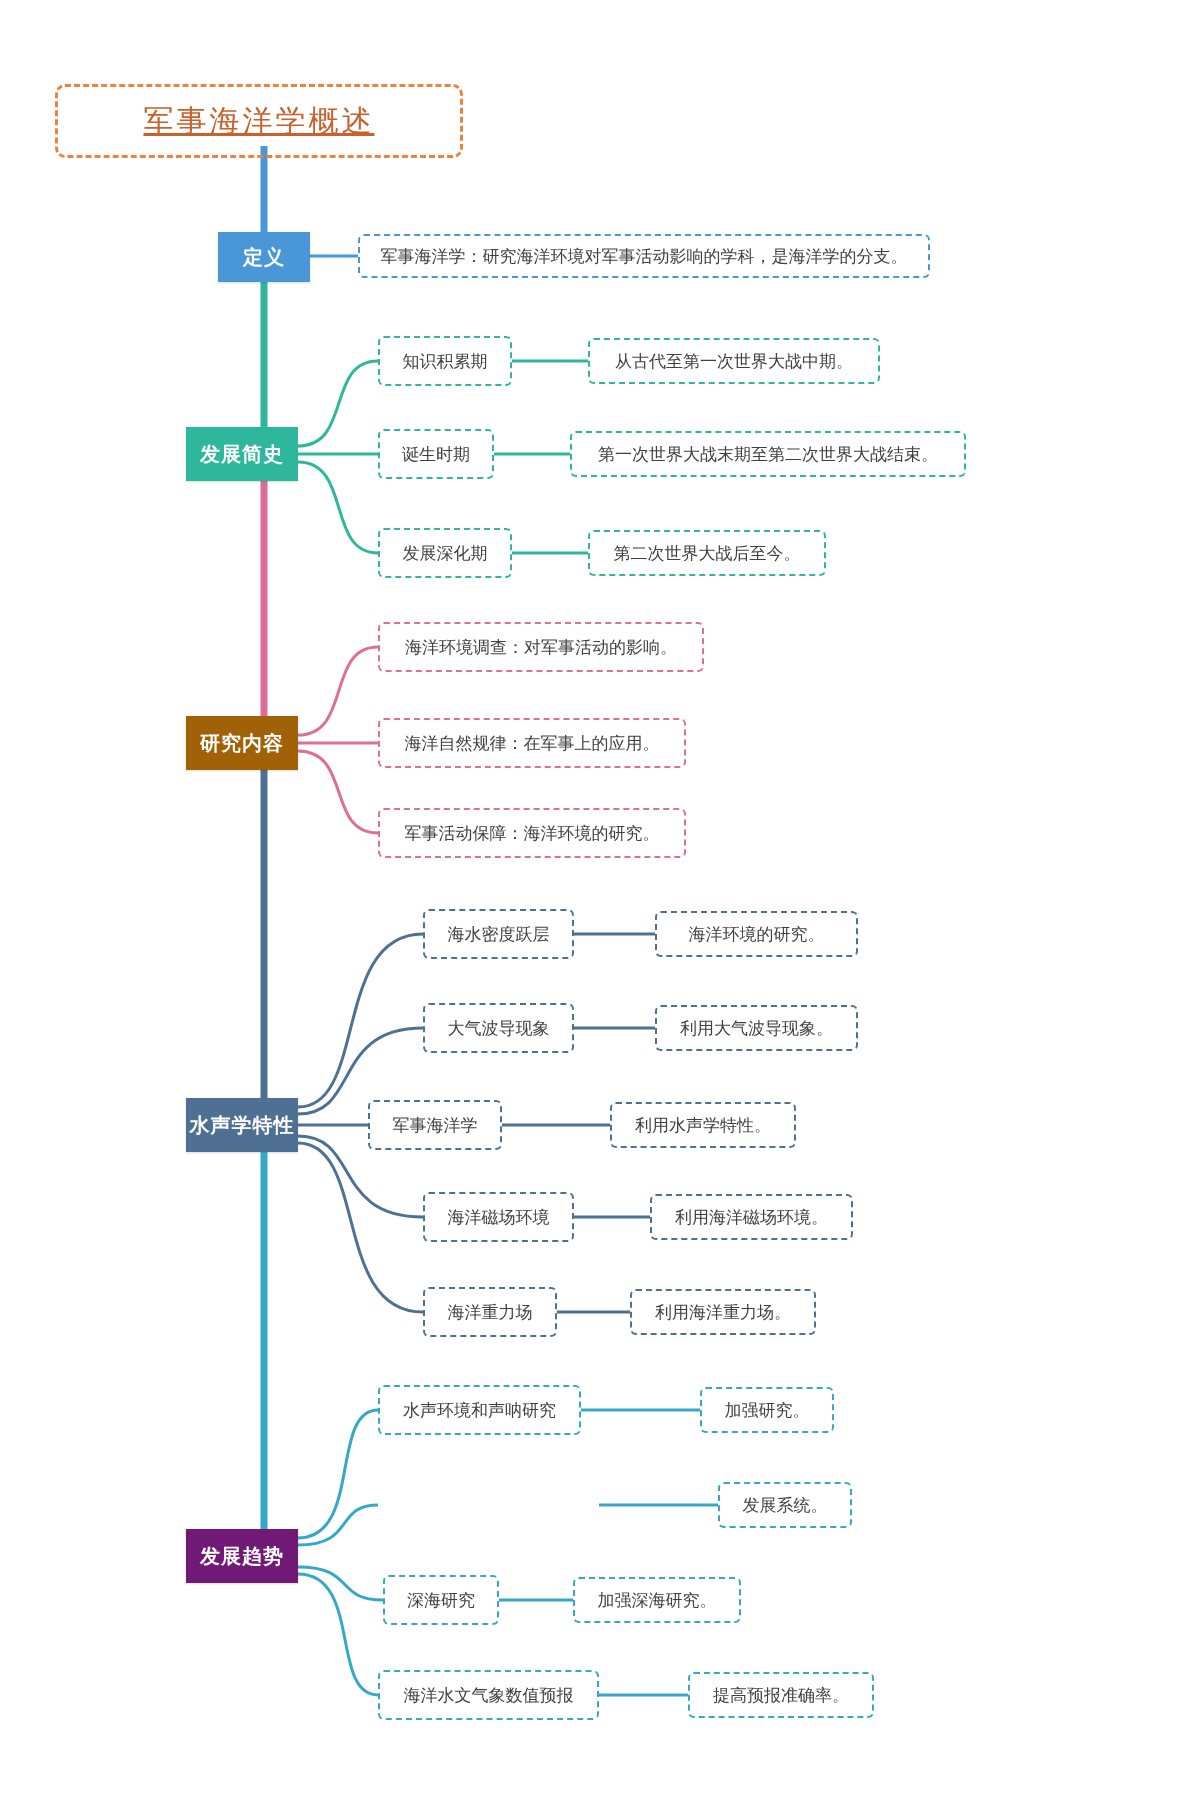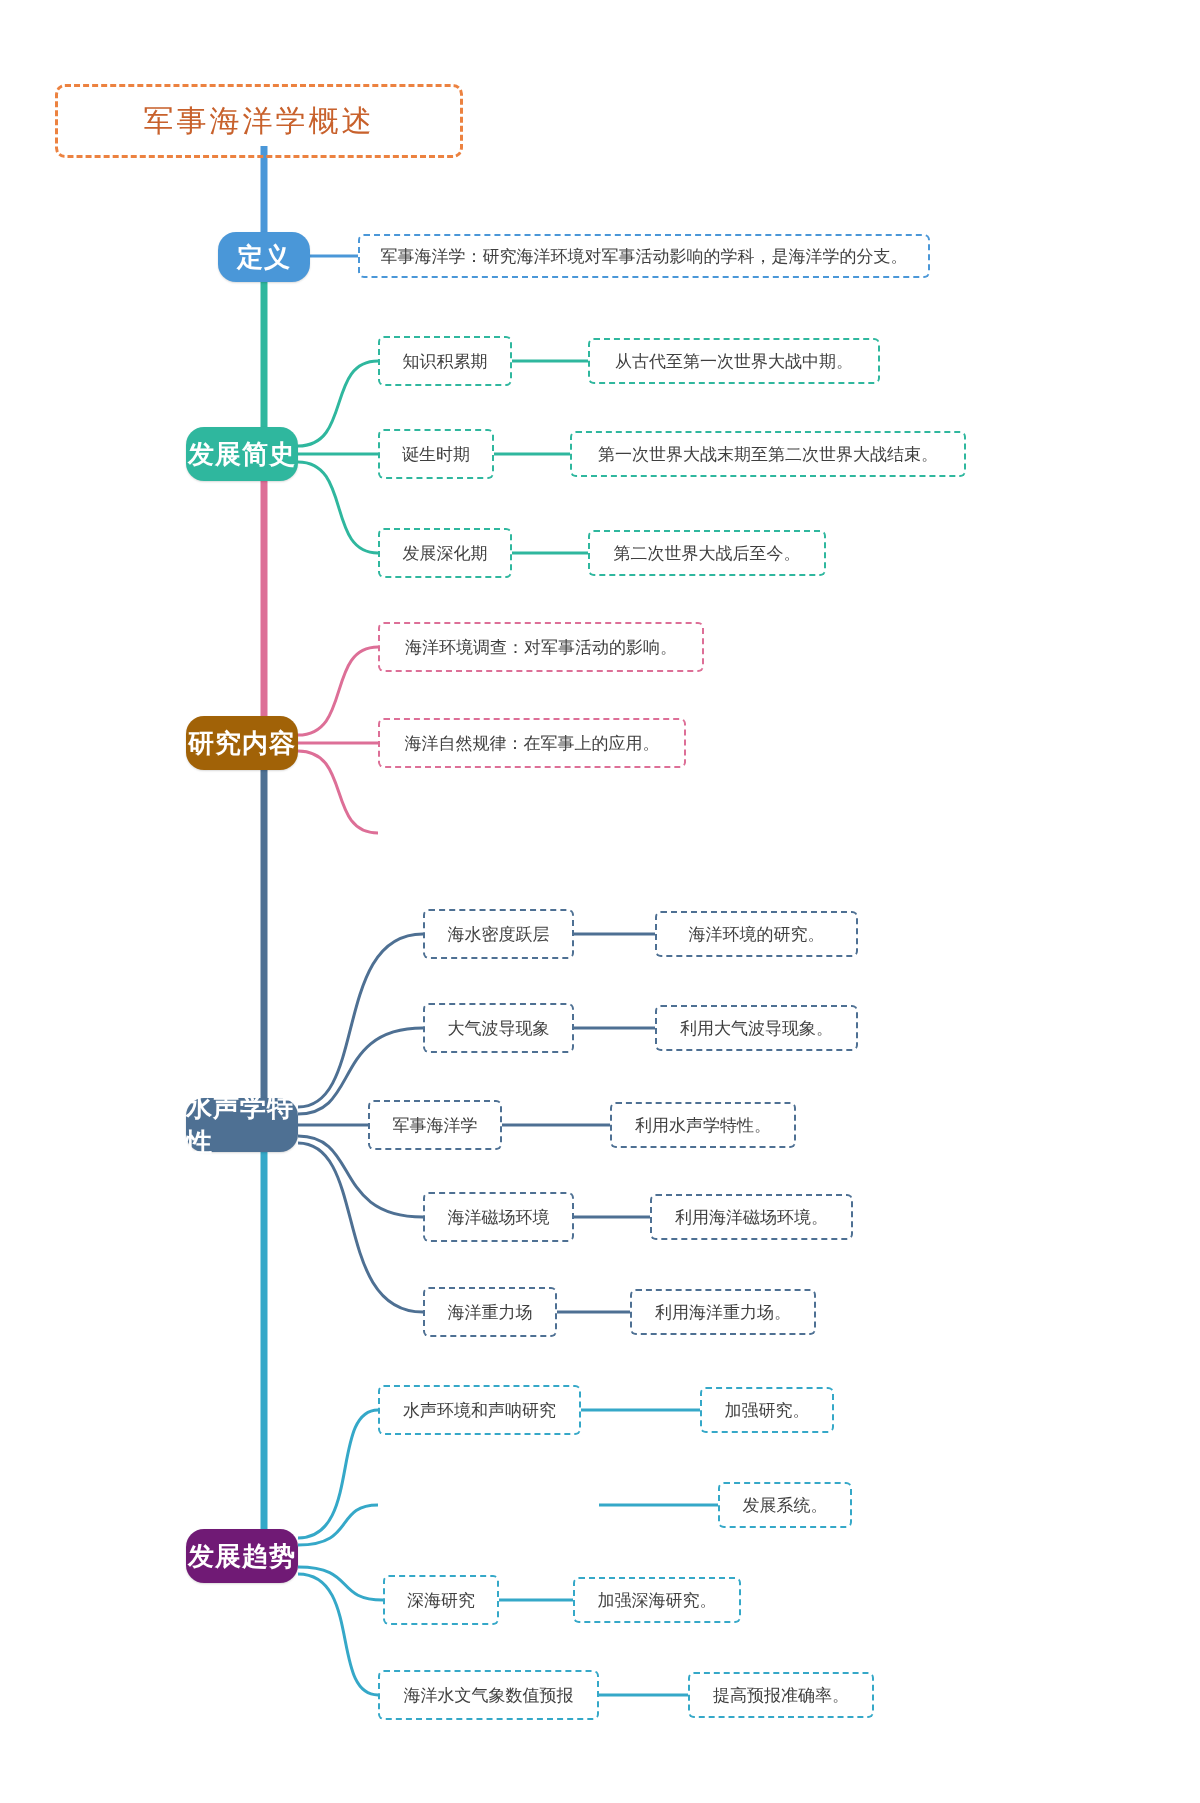--- a/index.html
+++ b/index.html
@@ -4,24 +4,24 @@
 <style>
   html,body{margin:0;padding:0;background:#ffffff;}
   #canvas{
     position:relative;width:1200px;height:1803px;background:#ffffff;
     font-family:"Liberation Sans","DejaVu Sans",sans-serif;overflow:hidden;
   }
   #wires{position:absolute;left:0;top:0;width:1200px;height:1803px;}
   .node{position:absolute;box-sizing:border-box;display:flex;align-items:center;justify-content:center;}
   .root{
     border:3px dashed #ec8240;border-radius:10px;color:#c8612c;
-    font-size:30px;letter-spacing:3px;font-weight:500;background:transparent;
+    font-size:30px;letter-spacing:3px;font-weight:500;background:transparent;text-decoration:underline;
   }
   .main{
-    border-radius:18px;color:#ffffff;font-size:26px;font-weight:bold;letter-spacing:1px;
+    border-radius:0;color:#ffffff;font-size:20px;font-weight:bold;letter-spacing:1px;
     box-shadow:0 1px 2px rgba(0,0,0,0.15);
   }
   .m-blue{background:#4a97d8;}
   .m-teal{background:#2fb79e;}
   .m-pink{background:#a16207;}
   .m-slate{background:#4e7093;}
   .m-cyan{background:#701a75;}
   .sub{
     background:#ffffff;border:2px dashed #999;border-radius:6px;
     color:#3f3f3f;font-size:17px;white-space:nowrap;
@@ -103,20 +103,21 @@
 
   <div class="node sub b-teal" style="left:378px;top:336px;width:134px;height:50px;">知识积累期</div>
   <div class="node sub b-teal" style="left:588px;top:338px;width:292px;height:46px;">从古代至第一次世界大战中期。</div>
   <div class="node sub b-teal" style="left:378px;top:429px;width:116px;height:50px;">诞生时期</div>
   <div class="node sub b-teal" style="left:570px;top:431px;width:396px;height:46px;">第一次世界大战末期至第二次世界大战结束。</div>
   <div class="node sub b-teal" style="left:378px;top:528px;width:134px;height:50px;">发展深化期</div>
   <div class="node sub b-teal" style="left:588px;top:530px;width:238px;height:46px;">第二次世界大战后至今。</div>
 
   <div class="node sub b-pink" style="left:378px;top:622px;width:326px;height:50px;">海洋环境调查：对军事活动的影响。</div>
   <div class="node sub b-pink" style="left:378px;top:718px;width:308px;height:50px;">海洋自然规律：在军事上的应用。</div>
+  <div class="node sub b-pink" style="left:378px;top:808px;width:308px;height:50px;">军事活动保障：海洋环境的研究。</div>
 
   <div class="node sub b-slate" style="left:423px;top:909px;width:151px;height:50px;">海水密度跃层</div>
   <div class="node sub b-slate" style="left:655px;top:911px;width:203px;height:46px;">海洋环境的研究。</div>
   <div class="node sub b-slate" style="left:423px;top:1003px;width:151px;height:50px;">大气波导现象</div>
   <div class="node sub b-slate" style="left:655px;top:1005px;width:203px;height:46px;">利用大气波导现象。</div>
   <div class="node sub b-slate" style="left:368px;top:1100px;width:134px;height:50px;">军事海洋学</div>
   <div class="node sub b-slate" style="left:610px;top:1102px;width:186px;height:46px;">利用水声学特性。</div>
   <div class="node sub b-slate" style="left:423px;top:1192px;width:151px;height:50px;">海洋磁场环境</div>
   <div class="node sub b-slate" style="left:650px;top:1194px;width:203px;height:46px;">利用海洋磁场环境。</div>
   <div class="node sub b-slate" style="left:423px;top:1287px;width:134px;height:50px;">海洋重力场</div>

